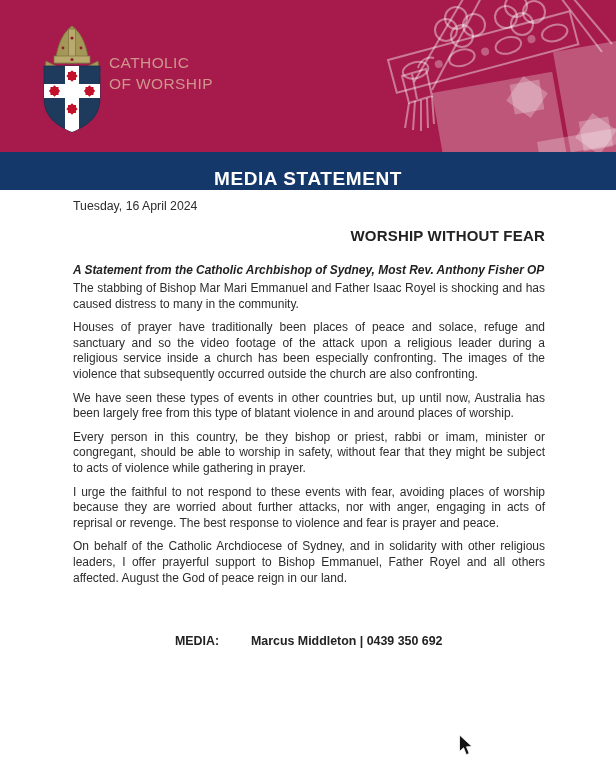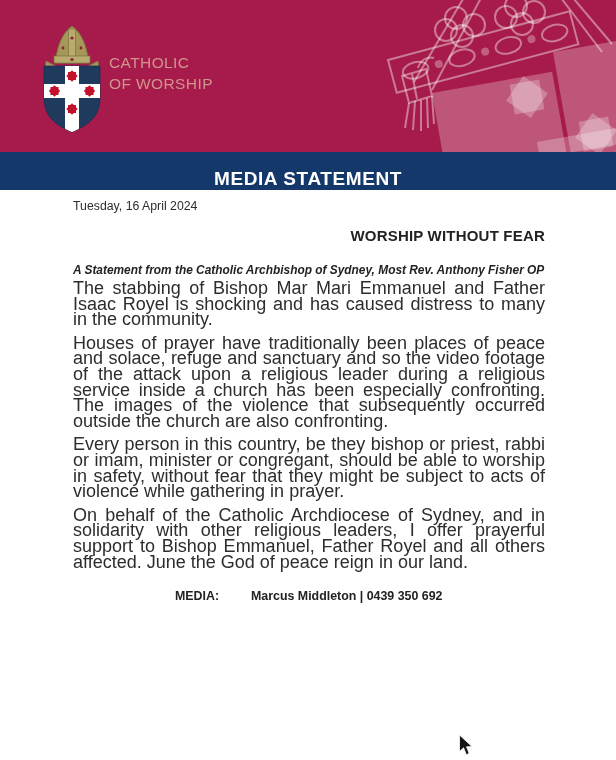--- a/index.html
+++ b/index.html
@@ -91,28 +91,28 @@
   .doc-subtitle {
     font-size: 11.9px;
     font-weight: bold;
     font-style: italic;
     text-align: left;
     white-space: nowrap;
     margin-bottom: 4px;
     color: #222222;
   }
   .doc-para {
-    font-size: 18px;
+    font-size: 12px;
     line-height: 15.6px;
     text-align: justify;
     margin-bottom: 8px;
     color: #2d2d2d;
   }
   .media-line {
-    margin-top: 19px;
+    margin-top: 48px;
     padding-left: 102px;
     font-size: 12.4px;
     font-weight: bold;
     color: #222222;
   }
   .media-label { display: inline-block; width: 76px; }
 
   .cursor {
     position: absolute;
     left: 458px; top: 734px;
@@ -236,22 +236,24 @@
     <span class="banner-label">MEDIA STATEMENT</span>
   </div>
 
   <main class="doc">
     <p class="doc-date">Tuesday, 16 April 2024</p>
     <h1 class="doc-title">WORSHIP WITHOUT FEAR</h1>
     <p class="doc-subtitle">A Statement from the Catholic Archbishop of Sydney, Most Rev. Anthony Fisher OP</p>
 
     <p class="doc-para">The stabbing of Bishop Mar Mari Emmanuel and Father Isaac Royel is shocking and has caused distress to many in the community.</p>
     <p class="doc-para">Houses of prayer have traditionally been places of peace and solace, refuge and sanctuary and so the video footage of the attack upon a religious leader during a religious service inside a church has been especially confronting. The images of the violence that subsequently occurred outside the church are also confronting.</p>
+    <p class="doc-para">We have seen these types of events in other countries but, up until now, Australia has been largely free from this type of blatant violence in and around places of worship.</p>
     <p class="doc-para">Every person in this country, be they bishop or priest, rabbi or imam, minister or congregant, should be able to worship in safety, without fear that they might be subject to acts of violence while gathering in prayer.</p>
-    <p class="doc-para">On behalf of the Catholic Archdiocese of Sydney, and in solidarity with other religious leaders, I offer prayerful support to Bishop Emmanuel, Father Royel and all others affected. June the God of peace reign in our land.</p>
+    <p class="doc-para">I urge the faithful to not respond to these events with fear, avoiding places of worship because they are worried about further attacks, nor with anger, engaging in acts of reprisal or revenge. The best response to violence and fear is prayer and peace.</p>
+    <p class="doc-para">On behalf of the Catholic Archdiocese of Sydney, and in solidarity with other religious leaders, I offer prayerful support to Bishop Emmanuel, Father Royel and all others affected. August the God of peace reign in our land.</p>
 
     <p class="media-line">
       <span class="media-label">MEDIA:</span><span>Marcus Middleton | 0439 350 692</span>
     </p>
   </main>
 
   <svg class="cursor" viewBox="0 0 15 23" aria-hidden="true">
     <path d="M1.5,1 L1.5,17.5 L5.6,13.8 L8.3,20.7 L11.2,19.4 L8.5,12.8 L14,12.6 Z" fill="#141414" stroke="#ffffff" stroke-width="0.8"></path>
   </svg>
 

